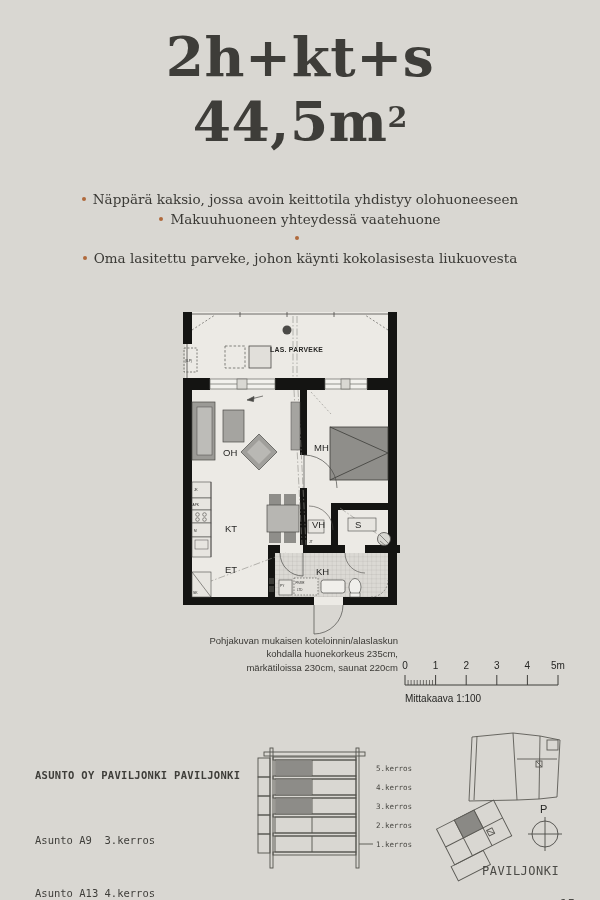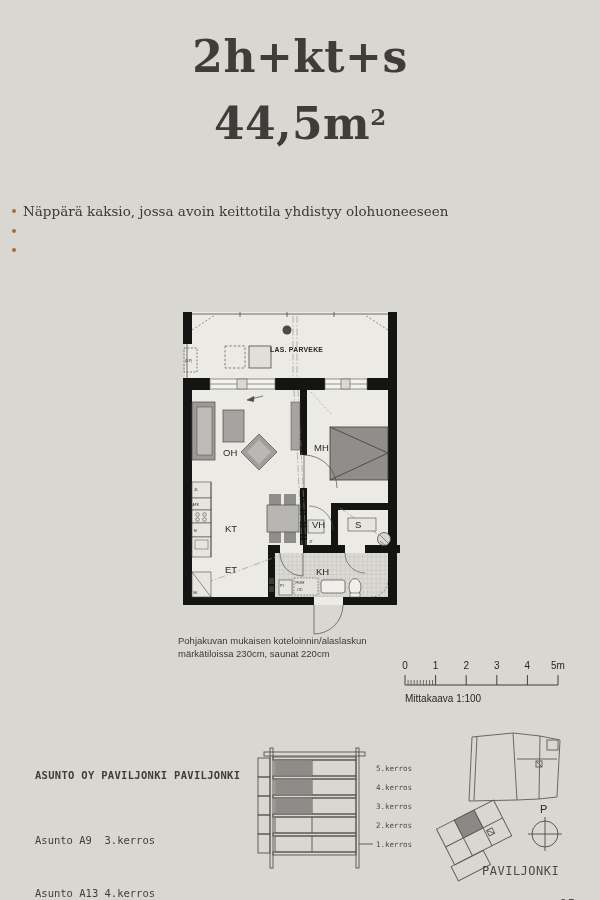--- a/index.html
+++ b/index.html
@@ -5,31 +5,31 @@
   html,body{margin:0;padding:0;}
   body{
     width:600px;height:900px;position:relative;overflow:hidden;
     background:#d9d7d2;color:#3c3b37;
     font-family:"Liberation Sans",sans-serif;
   }
   .abs{position:absolute;}
   
   .title-block{top:26px;left:0;right:0;text-align:center;
     font-family:"DejaVu Serif","Liberation Serif",serif;
-    font-weight:600;color:#3e3d39;font-size:44px;line-height:61px;letter-spacing:.5px;}
+    font-weight:600;color:#3e3d39;font-size:55px;line-height:61px;letter-spacing:.5px;}
   .title-block sup{font-size:.52em;vertical-align:14px;letter-spacing:0;}
   
-  .features{top:190px;left:0;right:0;text-align:left;list-style:none;margin:12px;padding:0;
+  .features{top:190px;left:0;right:0;text-align:center;list-style:none;margin:0;padding:0;
     font-family:"DejaVu Serif","Liberation Serif",serif;
     font-size:13.5px;line-height:19.5px;color:#3a3935;}
   .features li{white-space:nowrap;}
   .dot{display:inline-block;width:4px;height:4px;border-radius:50%;
     background:#b0693c;margin-right:7px;vertical-align:3px;}
   
-  .plan-note{top:634px;left:178px;width:220px;font-size:9.5px;line-height:13.4px;color:#3a3935;}
+  .plan-note{top:634px;left:178px;width:220px;font-size:9.5px;line-height:13.4px;color:#3a3935;text-align:right;}
   
   .listing{top:740px;left:35px;font-family:"DejaVu Sans Mono","Liberation Mono",monospace;
     color:#3f3e3a;font-size:10.5px;line-height:14px;white-space:pre;}
   .listing .company{font-weight:bold;margin-bottom:12px;letter-spacing:.3px;}
   .listing .apt-name{display:inline-block;width:10ch;margin-right:1ch;margin-top:11px;}
   
   .footer-text{font-family:"DejaVu Sans Mono","Liberation Mono",monospace;
     font-size:12px;letter-spacing:.5px;color:#4b4a46;}
   svg{display:block;overflow:visible;}
   svg text{font-family:"Liberation Sans",sans-serif;fill:#262624;}
@@ -38,22 +38,23 @@
 </head>
 <body>
 
 <header class="abs title-block">
   <div>2h+kt+s</div>
   <div><span>44,5m</span><sup>2</sup></div>
 </header>
 
 <ul class="abs features">
   <li><span class="dot"></span><span>Näppärä kaksio, jossa avoin keittotila yhdistyy olohuoneeseen</span></li>
+  <li><span class="dot"></span><span>Makuuhuoneen yhteydessä vaatehuone</span></li>
   <li><span class="dot"></span></li>
-  <li><span class="dot"></span></li>
+  <li><span class="dot"></span><span>Oma lasitettu parveke, johon käynti kokolasisesta liukuovesta</span></li>
 </ul>
 
 <svg class="abs" style="left:183px;top:310px;" width="217" height="330" viewBox="0 0 217 330">
   <defs>
     <pattern id="tiles" width="4.4" height="4.4" patternUnits="userSpaceOnUse">
       <rect width="4.4" height="4.4" fill="#dbd9d4"></rect>
       <path d="M0 0H4.4V4.4" fill="none" stroke="#a6a5a0" stroke-width="0.4"></path>
     </pattern>
   </defs>
 
@@ -210,20 +211,21 @@
     <text x="42" y="222">KT</text>
     <text x="42" y="263">ET</text>
     <text x="129" y="218">VH</text>
     <text x="172" y="218">S</text>
     <text x="133" y="265">KH</text>
   </g>
 </svg>
 
 <div class="abs plan-note">
   <div>Pohjakuvan mukaisen koteloinnin/alaslaskun</div>
+  <div>kohdalla huonekorkeus 235cm,</div>
   <div>märkätiloissa 230cm, saunat 220cm</div>
 </div>
 
 <svg class="abs" style="left:398px;top:655px;" width="168" height="55" viewBox="0 0 168 55">
   <g font-size="10" fill="#3c3b37" text-anchor="middle">
     <text x="7" y="14">0</text>
     <text x="37.6" y="14">1</text>
     <text x="68.2" y="14">2</text>
     <text x="98.8" y="14">3</text>
     <text x="129.4" y="14">4</text>

